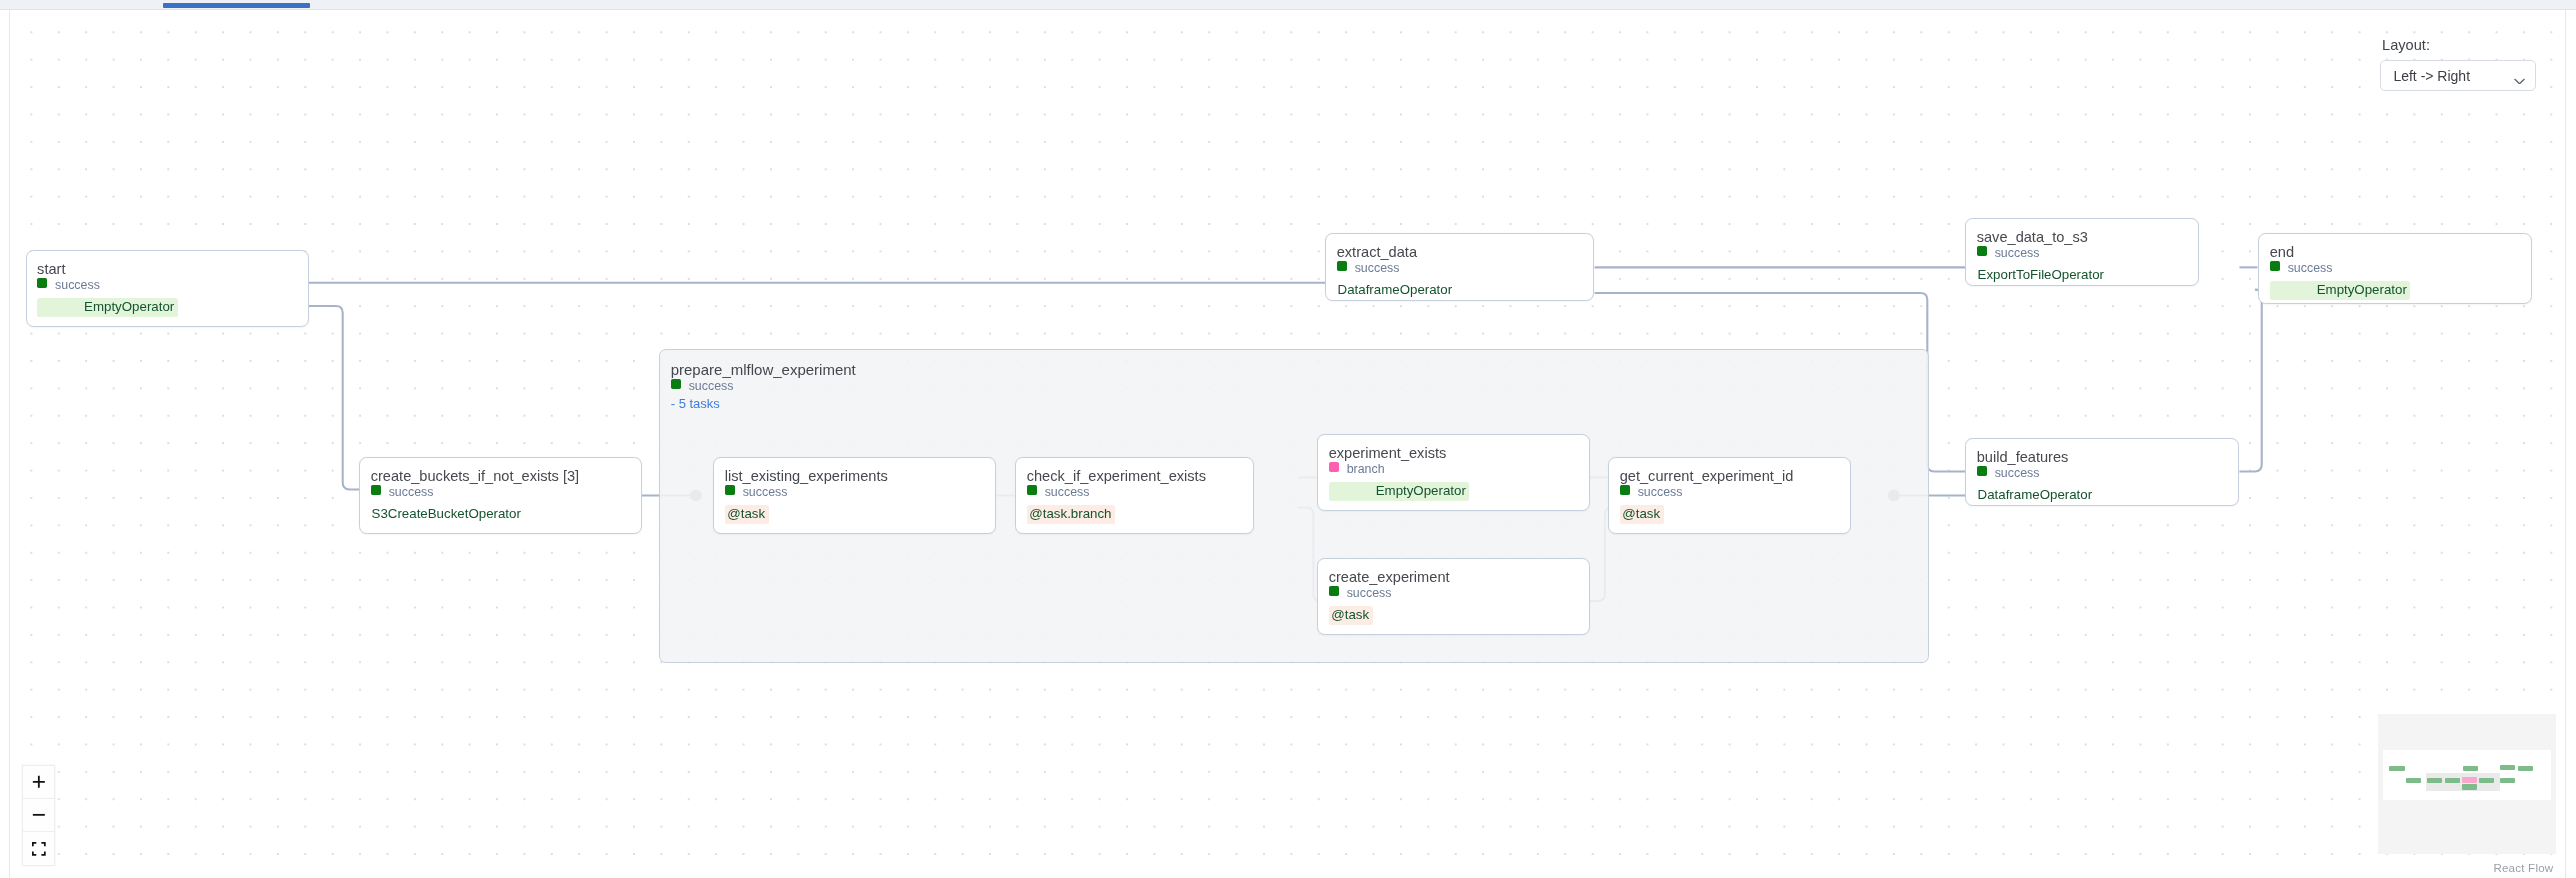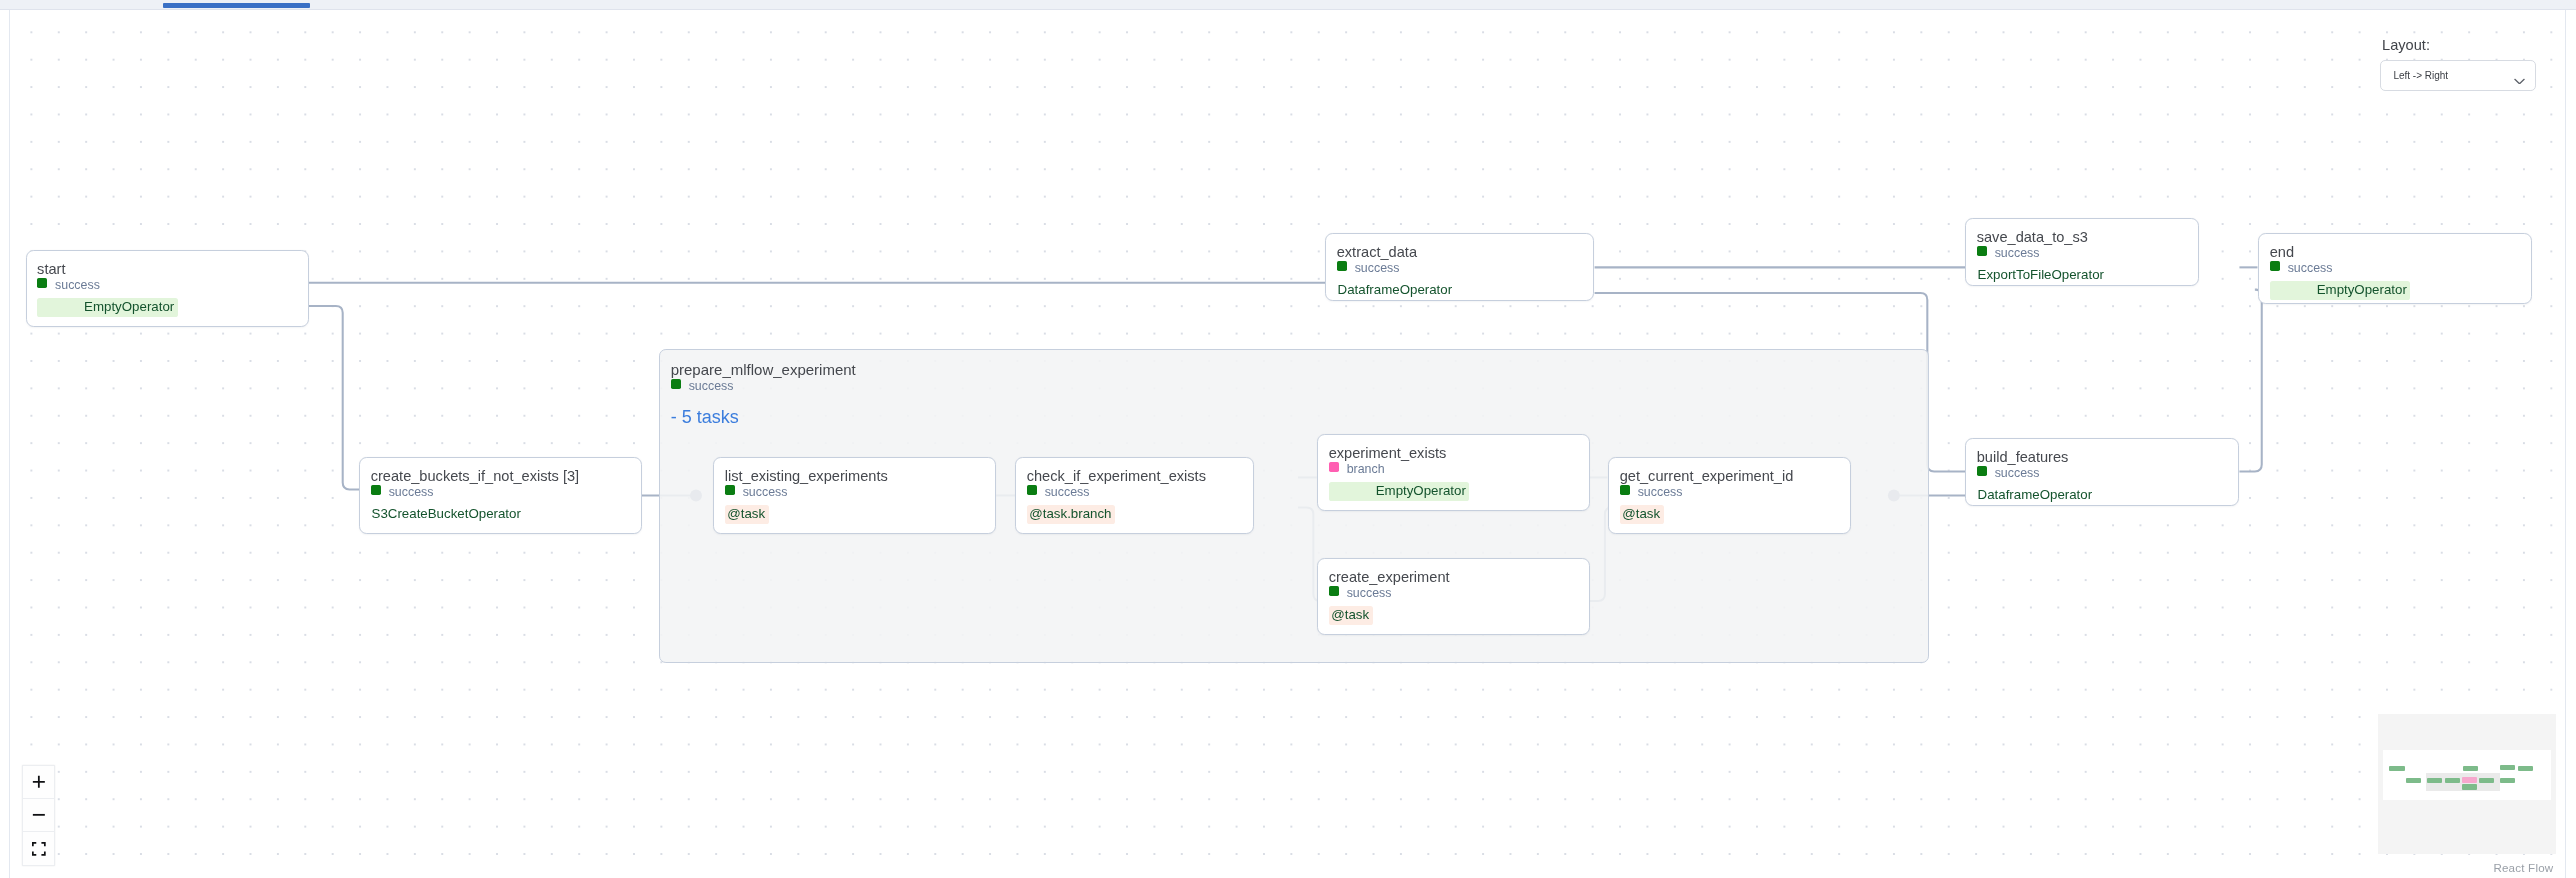--- a/index.html
+++ b/index.html
@@ -72,24 +72,24 @@
   .group-head {
     padding: 9.4px 0 0 10.3px;
   }
   .group-title {
     font-size: 15px;
     color: #44474d;
     line-height: 19px;
     white-space: nowrap;
   }
   .group-tasks {
-    font-size: 18px;
+    font-size: 13px;
     color: #3b7ddd;
     line-height: 18px;
-    margin-top: 14px;
+    margin-top: 1px;
     cursor: pointer;
   }
 
   
   .node {
     position: absolute;
     background: #ffffff;
     border: 0.9px solid #c6cfdd;
     border-radius: 7.7px;
     box-shadow: 0 0.9px 1.7px rgba(40,50,70,0.05);
@@ -204,21 +204,21 @@
     background: #ffffff;
     border: 0.9px solid #d7dbe2;
     border-radius: 5.1px;
     display: flex;
     align-items: center;
     justify-content: space-between;
     padding: 0 10.3px 0 12px;
     cursor: pointer;
   }
   .layout-select-value {
-    font-size: 10px;
+    font-size: 14px;
     color: #3a3d43;
   }
   .chev {
     width: 11px; height: 6.9px;
   }
 </style>
 </head>
 <body>
 
 <div id="app">

